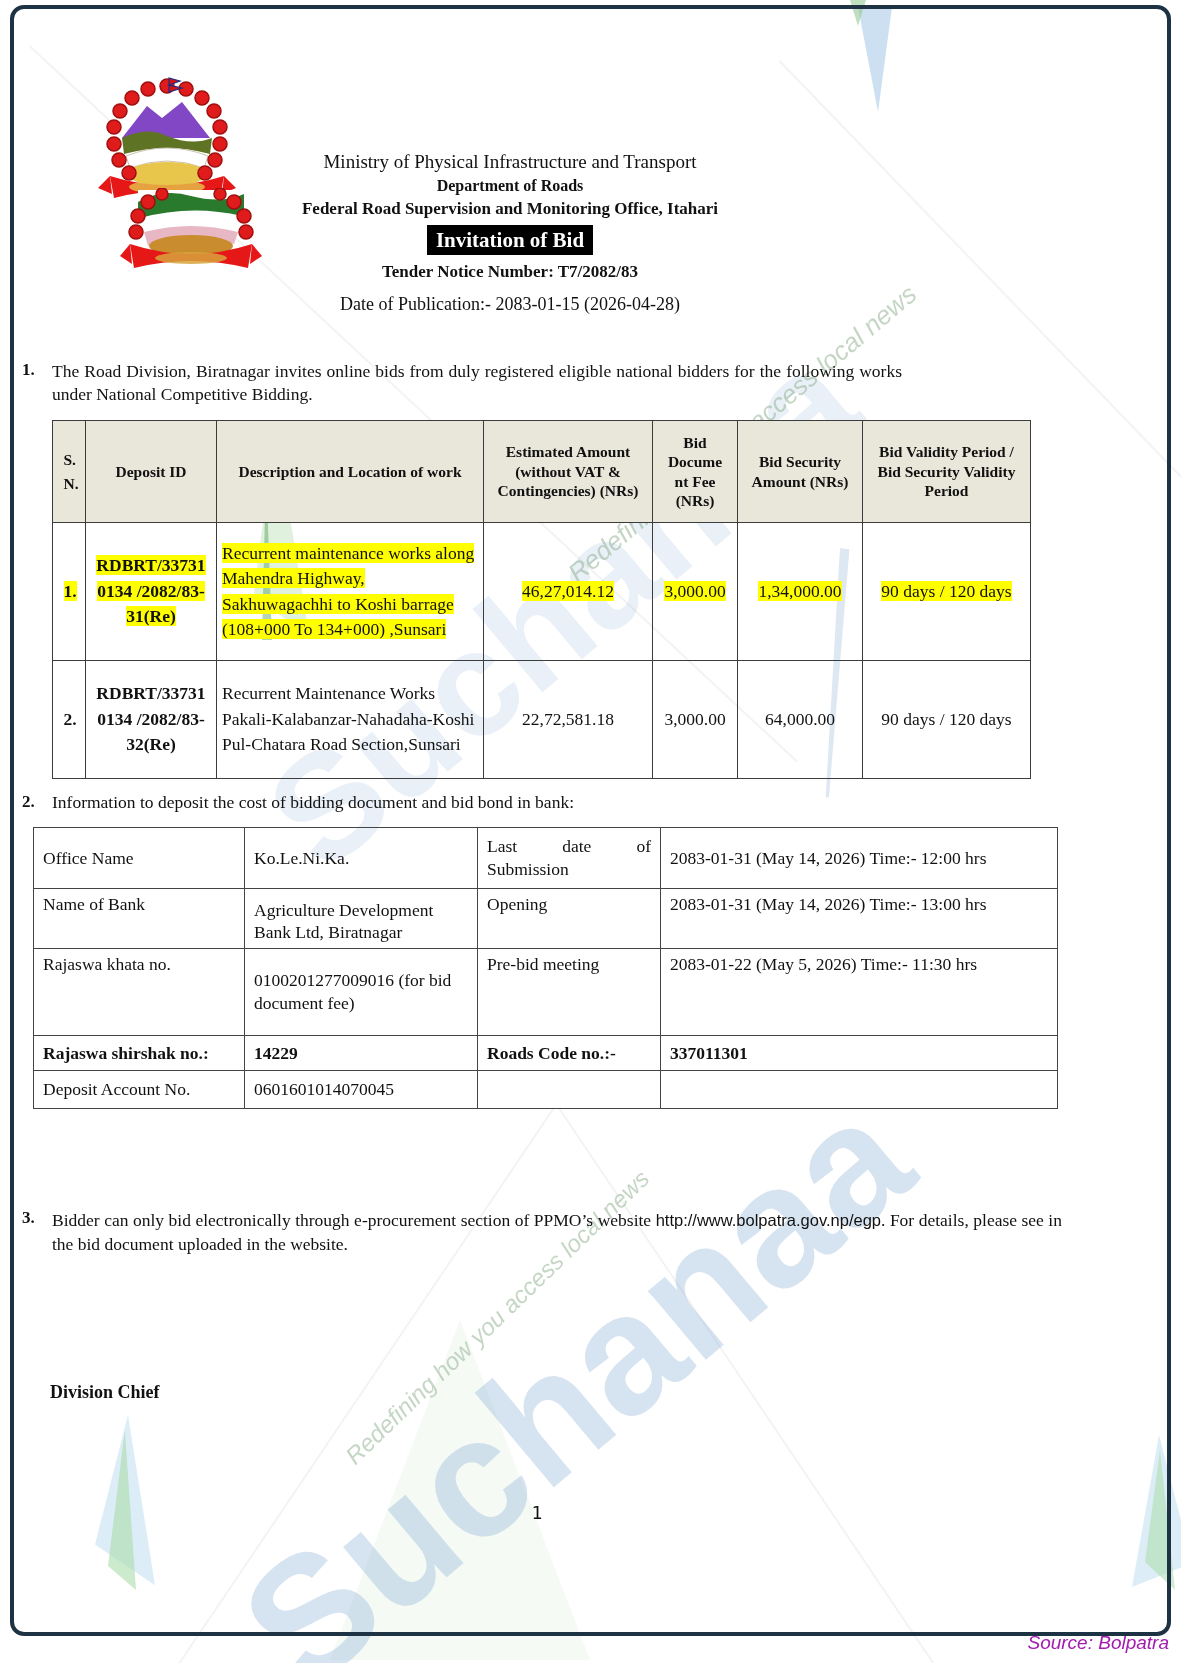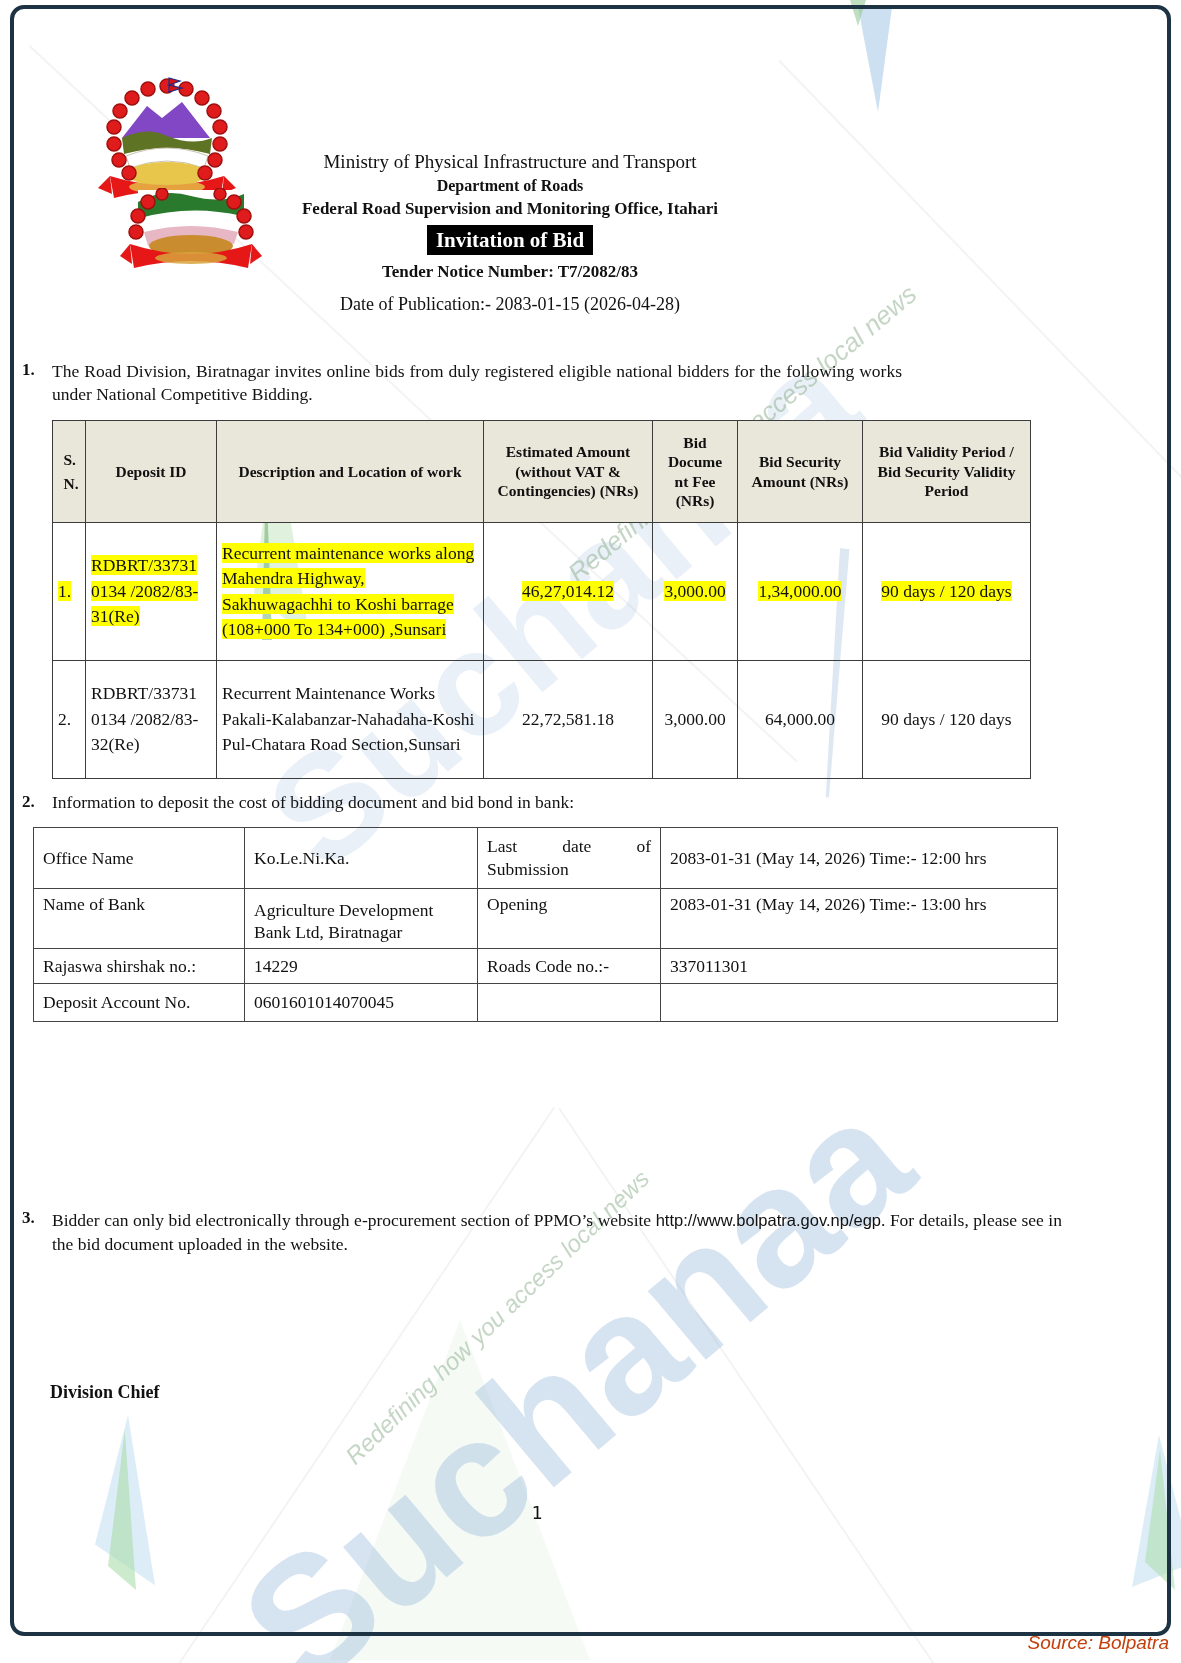--- a/index.html
+++ b/index.html
@@ -73,34 +73,34 @@
   .t1{position:absolute;left:52px;top:420px;width:978px;table-layout:fixed;}
   .t1 th,.t1 td{border:1.6px solid #3c3c3c;padding:3px 5px;}
   .t1 th{background:#e9e6da;font-size:15.5px;font-weight:bold;text-align:center;vertical-align:middle;line-height:1.25;}
   .t1 td{font-size:17.5px;vertical-align:middle;line-height:1.45;}
   .t1 .c-sn{width:33px;}.t1 .c-cid{width:131px;}.t1 .c-desc{width:267px;}
   .t1 .c-est{width:169px;}.t1 .c-fee{width:85px;}.t1 .c-sec{width:125px;}.t1 .c-val{width:168px;}
   .t1 .row1{height:138px;}.t1 .row2{height:118px;}
   .t1 thead tr{height:102px;}
   .sn-break{display:inline-block;width:11px;word-break:break-all;line-height:1.5;}
   .hdr-narrow{display:inline-block;width:58px;overflow-wrap:break-word;}
-  .cell-left{text-align:left;vertical-align:middle;}
+  .cell-left{text-align:center;vertical-align:middle;font-weight:bold;}
   .cell-desc{text-align:left;vertical-align:top;padding-top:6px;}
   .cell-center{text-align:center;}
   .hl{background:#ffff00;}
   
   .t2{position:absolute;left:33px;top:827px;width:1024px;table-layout:fixed;}
   .t2 td{border:1.6px solid #444;font-size:17.5px;padding:4px 9px;line-height:1.3;}
   .t2 .c1{width:211px;}.t2 .c2{width:233px;}.t2 .c3{width:183px;}.t2 .c4{width:397px;}
-  .t2 .rA{height:61px;}.t2 .rB{height:60px;}.t2 .rC{height:87px;}.t2 .rD{height:35px;}.t2 .rE{height:38px;}
+  .t2 .rA{height:61px;}.t2 .rB{height:60px;}.t2 .rC{height:87px;}.t2 .rD{height:35px;font-weight:bold;}.t2 .rE{height:38px;}
   .va-t{vertical-align:top;}.va-m{vertical-align:middle;}.va-b{vertical-align:bottom;}
   .just{text-align:justify;text-align-last:justify;}
   .sig{position:absolute;left:50px;top:1382px;font-size:18px;font-weight:bold;}
   .pagenum{position:absolute;left:512px;top:1502px;width:50px;text-align:center;font-family:"DejaVu Sans Mono",monospace;font-size:18px;}
-  .source{position:absolute;right:12px;top:1632px;font-family:"Liberation Sans",sans-serif;font-style:italic;font-size:19px;color:#c2410c;z-index:6;}
+  .source{position:absolute;right:12px;top:1632px;font-family:"Liberation Sans",sans-serif;font-style:italic;font-size:19px;color:#a21caf;z-index:6;}
 </style>
 </head>
 <body>
 
 <div class="wm-layer">
   <div class="hairline hl-1"></div>
   <div class="hairline hl-2"></div>
   <div class="hairline hl-3"></div>
   <div class="hairline hl-4"></div>
   <div class="big-faint-tri"></div>
@@ -255,20 +255,26 @@
         <td class="va-m">Ko.Le.Ni.Ka.</td>
         <td class="va-m just">Last date of Submission</td>
         <td class="va-m">2083-01-31  (May 14, 2026) Time:- 12:00 hrs</td>
       </tr>
       <tr class="rB">
         <td class="va-t">Name of Bank</td>
         <td class="va-b">Agriculture Development Bank Ltd, Biratnagar</td>
         <td class="va-t">Opening</td>
         <td class="va-t">2083-01-31  (May 14, 2026) Time:- 13:00 hrs</td>
       </tr>
+      <tr class="rC">
+        <td class="va-t">Rajaswa khata no.</td>
+        <td class="va-m">0100201277009016   (for bid document fee)</td>
+        <td class="va-t">Pre-bid meeting</td>
+        <td class="va-t">2083-01-22 (May 5, 2026) Time:- 11:30 hrs</td>
+      </tr>
       <tr class="rD">
         <td class="va-m">Rajaswa shirshak no.:</td>
         <td class="va-m">14229</td>
         <td class="va-m">Roads Code no.:-</td>
         <td class="va-m">337011301</td>
       </tr>
       <tr class="rE">
         <td class="va-m">Deposit Account No.</td>
         <td class="va-m">0601601014070045</td>
         <td class="va-m"></td>

